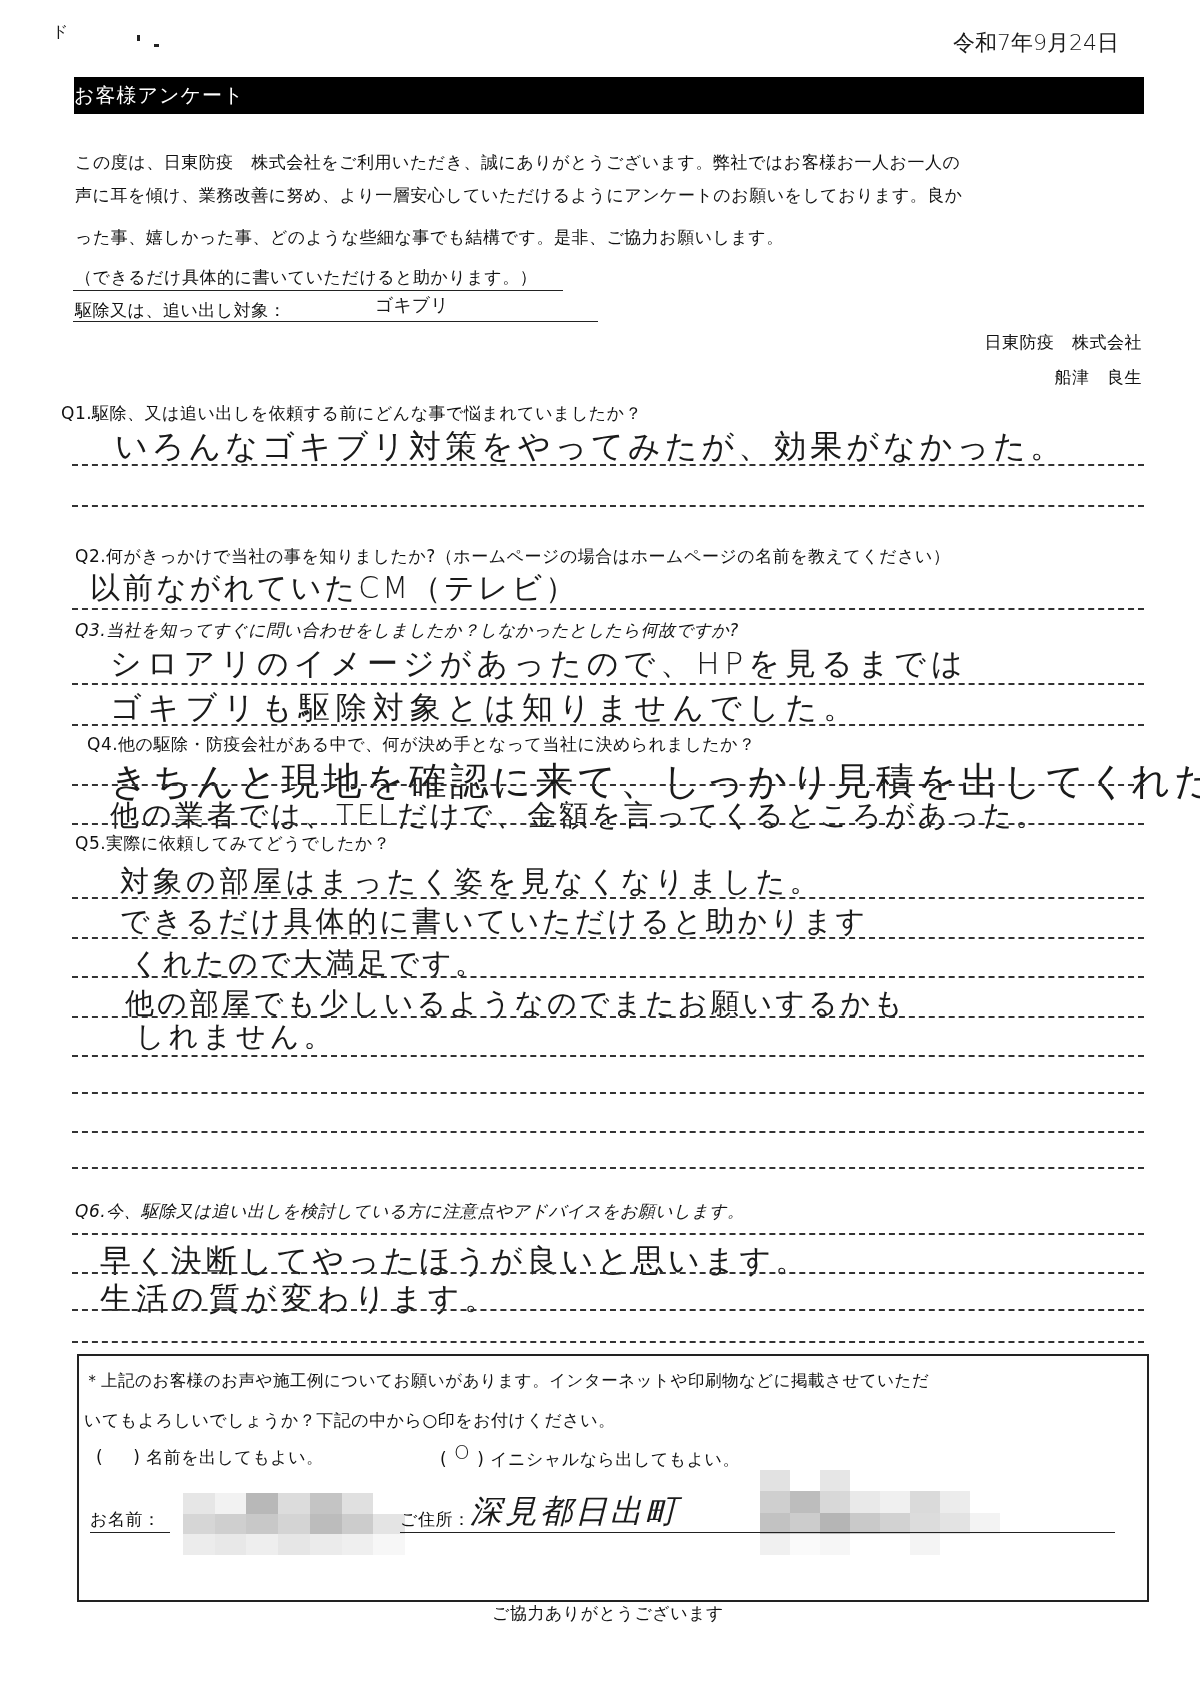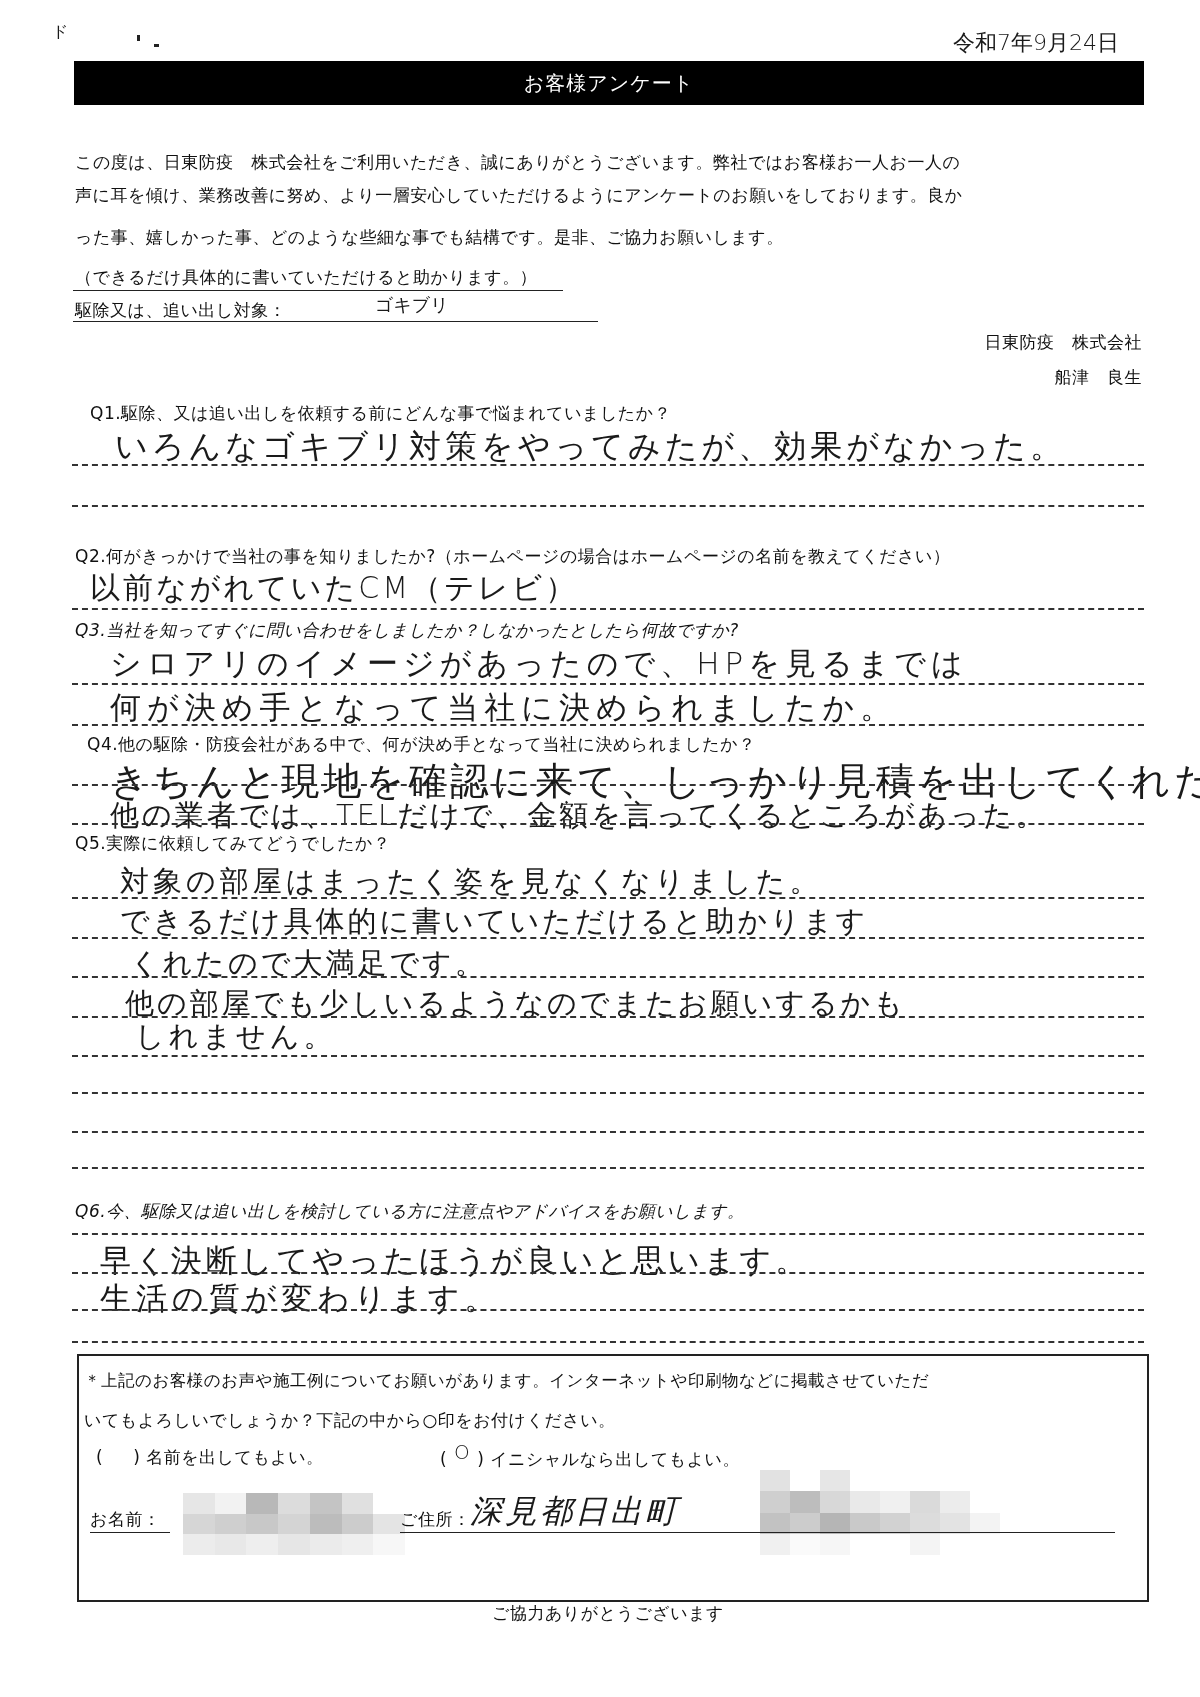--- a/index.html
+++ b/index.html
@@ -3,22 +3,22 @@
 <meta charset="utf-8">
 <style>
   html, body { margin:0; padding:0; background:#ffffff; }
   body { width:1200px; height:1697px; position:relative; overflow:hidden;
          font-family:"DejaVu Sans", "Liberation Sans", sans-serif; color:#111; }
   .abs { position:absolute; }
   .printed { font-size:17px; letter-spacing:0.5px; white-space:nowrap; color:#111; }
   .hand { font-family:"DejaVu Sans", sans-serif; color:#1a1a1a; white-space:nowrap;
           font-weight:300; transform-origin:left bottom; }
   .dash { position:absolute; left:72px; width:1072px; height:0; border-top:2px dashed #333; }
-  .title-bar { left:74px; top:61px; width:1070px; height:44px; background:#000; color:#fff;
-               display:flex; align-items:center; justify-content:center; font-size:20px; letter-spacing:1px; }
+  .title-bar { left:74px; top:77px; width:1070px; height:37px; background:#000; color:#fff;
+               display:flex; align-items:center; font-size:20px; letter-spacing:1px; }
   .scan-mark { position:absolute; background:#222; }
   .consent-box { left:77px; top:1354px; width:1068px; height:244px; border:2px solid #222; }
   .mosaic { position:absolute; display:grid; }
   .mosaic div { width:100%; height:100%; }
   .u-line { position:absolute; height:0; border-top:1.5px solid #222; }
 </style>
 </head>
 <body>
 
 <div class="abs hand" style="left:52px;top:22px;font-size:16px;">ド</div>
@@ -36,33 +36,33 @@
 <div class="abs printed" style="left:75px;top:226px;">った事、嬉しかった事、どのような些細な事でも結構です。是非、ご協力お願いします。</div>
 <div class="abs printed" style="left:75px;top:266px;">（できるだけ具体的に書いていただけると助かります。）</div>
 <div class="u-line" style="left:73px;top:290px;width:490px;"></div>
 <div class="abs printed" style="left:75px;top:299px;">駆除又は、追い出し対象：</div>
 <div class="abs hand" style="left:375px;top:293px;font-size:18px;">ゴキブリ</div>
 <div class="u-line" style="left:73px;top:321px;width:525px;"></div>
 
 <div class="abs printed" style="right:58px;top:331px;">日東防疫　株式会社</div>
 <div class="abs printed" style="right:58px;top:366px;">船津　良生</div>
 
-<div class="abs printed" style="left:90px;top:402px;">Q1.駆除、又は追い出しを依頼する前にどんな事で悩まれていましたか？</div>
+<div class="abs printed" style="left:61px;top:402px;">Q1.駆除、又は追い出しを依頼する前にどんな事で悩まれていましたか？</div>
 <div class="abs hand" style="left:115px;top:425px;font-size:32px;letter-spacing:4px;">いろんなゴキブリ対策をやってみたが、効果がなかった。</div>
 <div class="dash" style="top:464px;"></div>
 <div class="dash" style="top:505px;"></div>
 
 <div class="abs printed" style="left:75px;top:545px;">Q2.何がきっかけで当社の事を知りましたか?（ホームページの場合はホームページの名前を教えてください）</div>
 <div class="abs hand" style="left:90px;top:568px;font-size:30px;letter-spacing:3px;">以前ながれていたCM（テレビ）</div>
 <div class="dash" style="top:608px;"></div>
 
 <div class="abs printed" style="left:75px;top:619px;font-style:italic;">Q3.当社を知ってすぐに問い合わせをしましたか？しなかったとしたら何故ですか?</div>
 <div class="abs hand" style="left:110px;top:643px;font-size:31px;letter-spacing:5px;">シロアリのイメージがあったので、HPを見るまでは</div>
 <div class="dash" style="top:683px;"></div>
-<div class="abs hand" style="left:110px;top:687px;font-size:31px;letter-spacing:6px;">何が決め手となって当社に決められましたか。</div>
+<div class="abs hand" style="left:110px;top:687px;font-size:31px;letter-spacing:6px;">ゴキブリも駆除対象とは知りませんでした。</div>
 <div class="dash" style="top:724px;"></div>
 
 <div class="abs printed" style="left:75px;top:733px;margin-left:12px;">Q4.他の駆除・防疫会社がある中で、何が決め手となって当社に決められましたか？</div>
 <div class="abs hand" style="left:110px;top:756px;font-size:38px;letter-spacing:4px;">きちんと現地を確認に来て、しっかり見積を出してくれたこと。</div>
 <div class="dash" style="top:784px;"></div>
 <div class="abs hand" style="left:110px;top:796px;font-size:29px;letter-spacing:3px;">他の業者では、TELだけで、金額を言ってくるところがあった。</div>
 <div class="dash" style="top:823px;"></div>
 
 <div class="abs printed" style="left:75px;top:832px;">Q5.実際に依頼してみてどうでしたか？</div>
 <div class="abs hand" style="left:120px;top:862px;font-size:29px;letter-spacing:4px;">対象の部屋はまったく姿を見なくなりました。</div>

